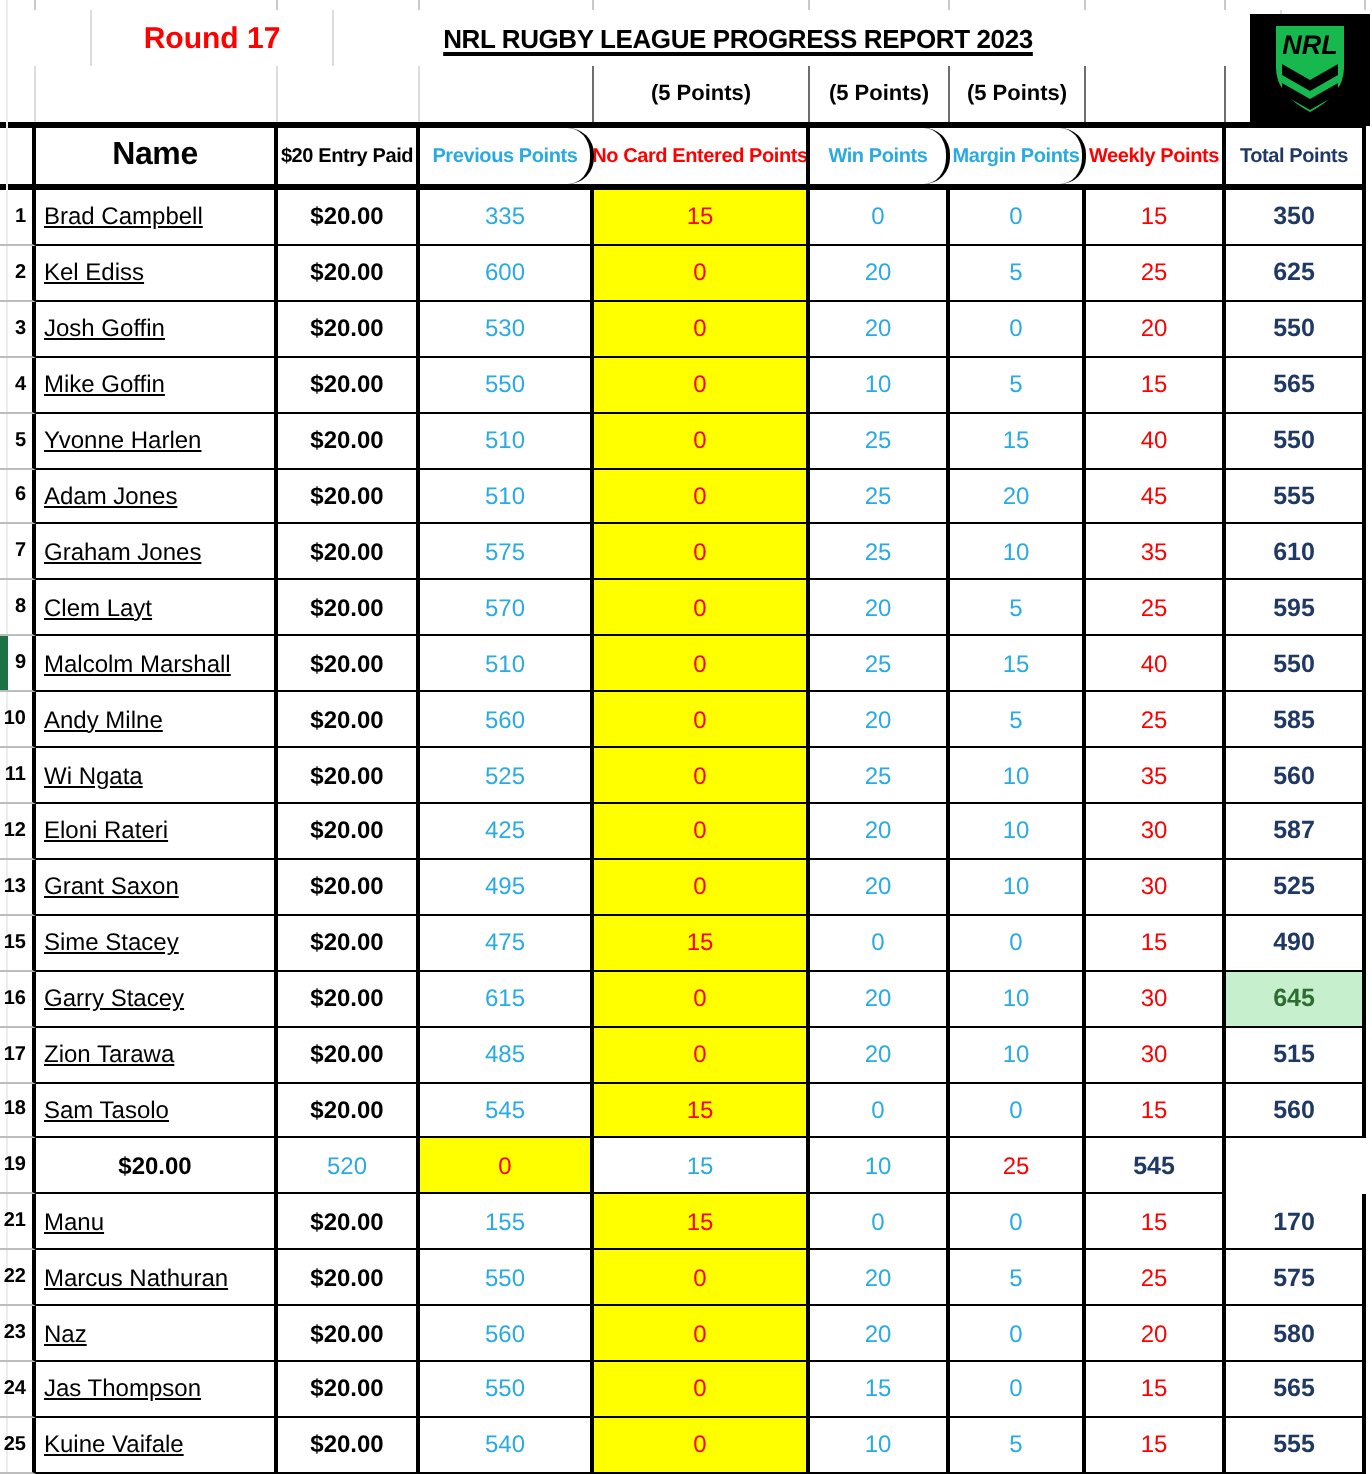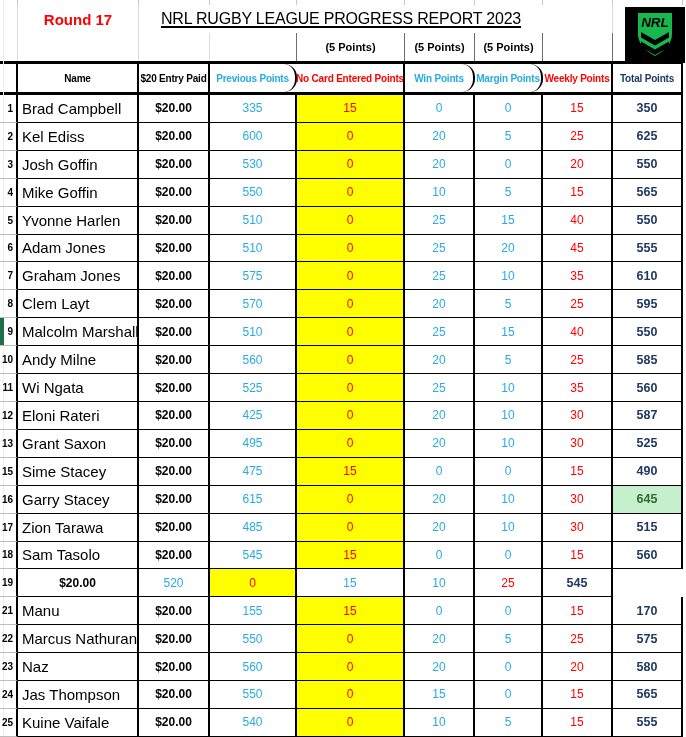--- a/index.html
+++ b/index.html
@@ -7,46 +7,46 @@
   .sheet{position:relative;width:683px;height:737px;background:#fff;}
   .sheet::before{content:'';position:absolute;left:3px;top:0;bottom:0;width:1px;background:#ededed;}
   .grid{display:grid;grid-template-columns:18px 121px 71px 87px 108px 70px 68px 70px 70px;box-sizing:border-box;}
   .grid > div{box-sizing:border-box;white-space:nowrap;overflow:hidden;}
 
   
   .topstrip{height:5px;}
   .topstrip > div{border-right:1px solid #c9c9c9;}
 
   
-  .titlerow{height:28px;}
+  .titlerow{height:28px;margin-left:28px;}
   .titlerow > div{display:flex;align-items:center;justify-content:center;}
   .cell-spacer-a{grid-column:1;border-right:1px solid #dcdcdc;}
   .cell-round{grid-column:2;border-right:1px solid #dcdcdc;color:var(--red);font-weight:bold;font-size:15px;}
-  .cell-title{grid-column:3/8;font-weight:normal;font-size:16px;letter-spacing:-0.2px;text-decoration:underline;text-decoration-thickness:2px;text-underline-offset:2px;}
+  .cell-title{grid-column:3/8;font-weight:bold;font-size:13px;letter-spacing:-0.2px;text-decoration:underline;text-decoration-thickness:2px;text-underline-offset:2px;}
   .cell-spacer-b{grid-column:8;border-right:1px solid #dcdcdc;}
 
   
   .subrow{height:28px;}
   .subrow > div{display:flex;align-items:center;justify-content:center;font-size:11px;color:#000;}
   .subrow > .lite{border-right:1px solid #dcdcdc;}
   .subrow > .dark{border-right:1px solid #6e6e6e;font-weight:bold;}
 
   
   .headerrow{height:34px;border-top:3px solid #000;border-bottom:3px solid #000;}
   .headerrow > div{border-right:2px solid #000;display:flex;align-items:center;justify-content:center;font-weight:bold;font-size:10px;letter-spacing:-0.2px;}
-  .headerrow > .hname{font-size:10px;}
+  .headerrow > .hname{font-size:16px;}
   .hc-blue{color:var(--blue);border-radius:13px;}
   .hc-red{color:var(--red);}
   .hc-navy{color:var(--navy);}
 
   
   .trow{height:27.913px;}
   .trow > div{border-right:2px solid #000;border-bottom:1px solid #000;display:flex;align-items:center;justify-content:center;font-size:12px;color:#000;}
   .trow > .rownum{position:relative;justify-content:flex-end;padding-right:3px;font-weight:bold;font-size:10px;border-bottom:1px solid #bdbdbd;}
-  .trow > .cname{justify-content:flex-start;padding-left:4px;font-size:15px;}
+  .trow > .cname{justify-content:flex-start;padding-left:4px;font-size:12px;text-decoration:underline;}
   .trow > .entry{font-weight:bold;}
   .trow > .vblue{color:var(--blue);}
   .trow > .vred{color:var(--red);}
   .trow > .nocard{background:var(--yellow);color:var(--red);}
   .trow > .total{color:var(--navy);font-weight:bold;font-size:12.5px;}
   .trow > .total.good{background:var(--good-bg);color:var(--good-text);}
   .rownum.marked::before{content:'';position:absolute;left:0;top:-1px;bottom:-1px;width:4px;background:var(--marker);}
 
   
   .logo{position:absolute;left:625px;top:7px;width:60px;height:56px;z-index:5;}

